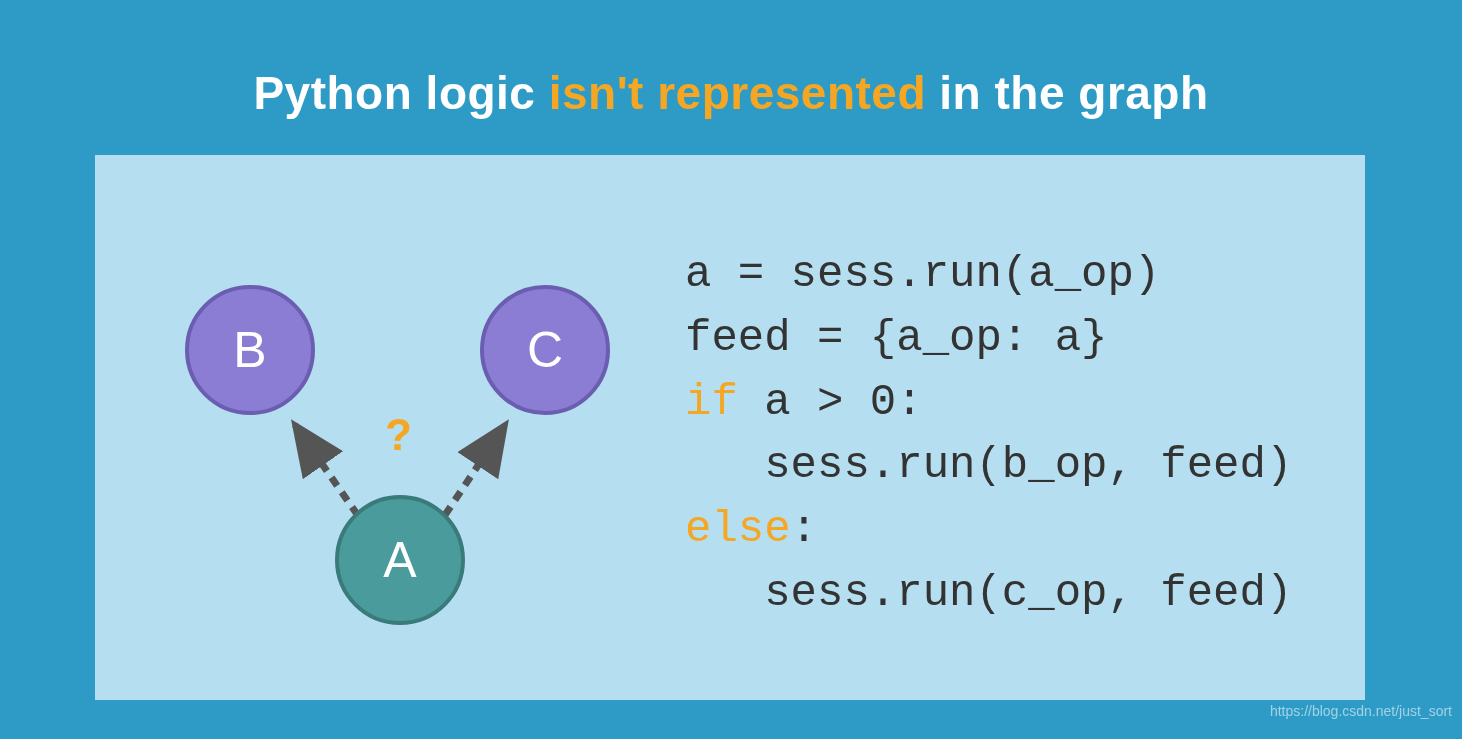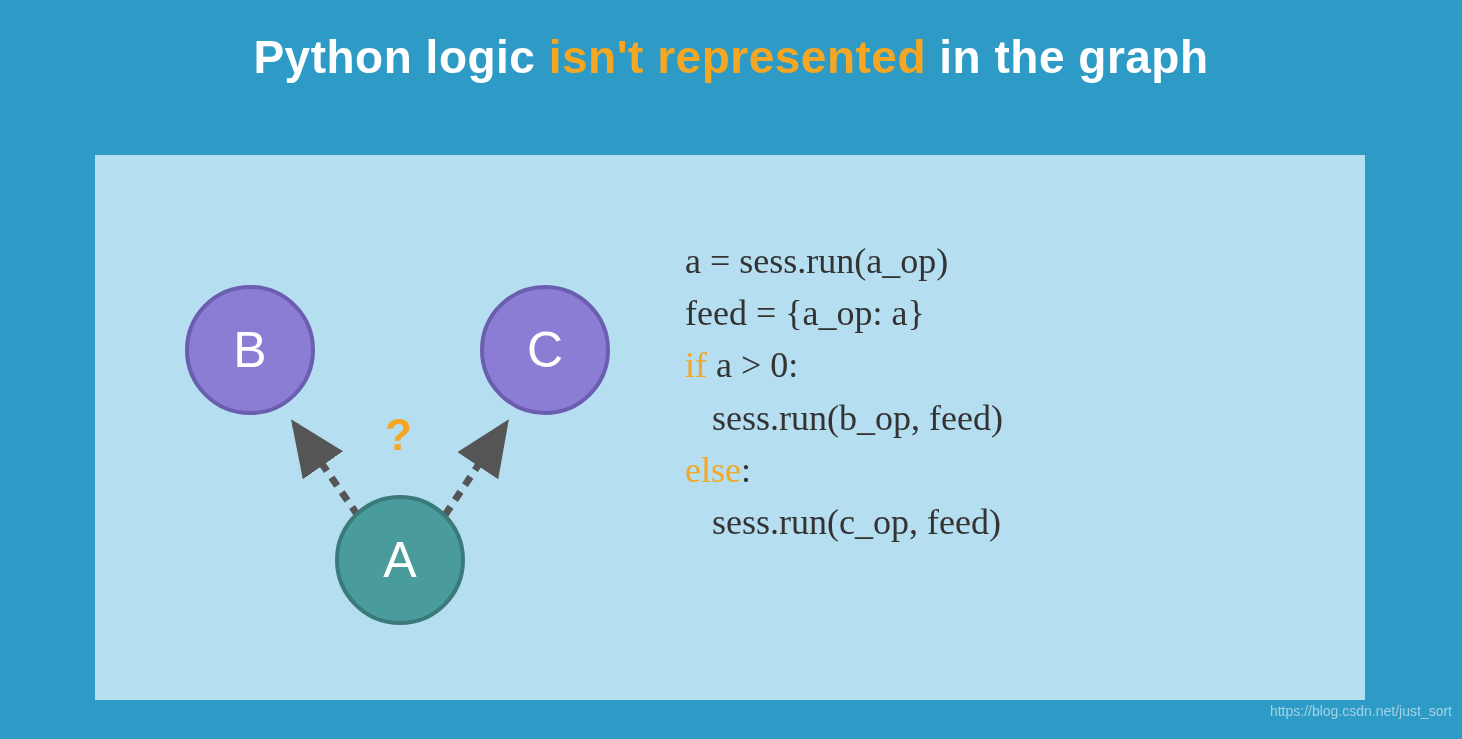--- a/index.html
+++ b/index.html
@@ -11,20 +11,21 @@
       position: relative;
       overflow: hidden;
     }
     .title {
       text-align: center;
       padding-top: 30px;
       font-size: 46px;
       font-weight: 700;
       color: #ffffff;
       letter-spacing: 0.5px;
+      margin-top: 36px;
     }
     .title .highlight {
       color: #f5a623;
     }
     .panel {
       position: absolute;
       left: 95px;
       top: 155px;
       width: 1270px;
       height: 545px;
@@ -79,23 +80,23 @@
       position: absolute;
       top: 0;
       left: 0;
       width: 520px;
       height: 430px;
       pointer-events: none;
     }
     .code {
       position: absolute;
       left: 590px;
-      top: 80px;
-      font-family: Liberation Serif, serif;
-      font-size: 36px;
+      top: 88px;
+      font-family: Liberation Mono, monospace;
+      font-size: 44px;
       line-height: 1.45;
       color: #333333;
       white-space: pre;
     }
     .code .keyword {
       color: #f5a623;
     }
     .watermark {
       position: absolute;
       right: 10px;

